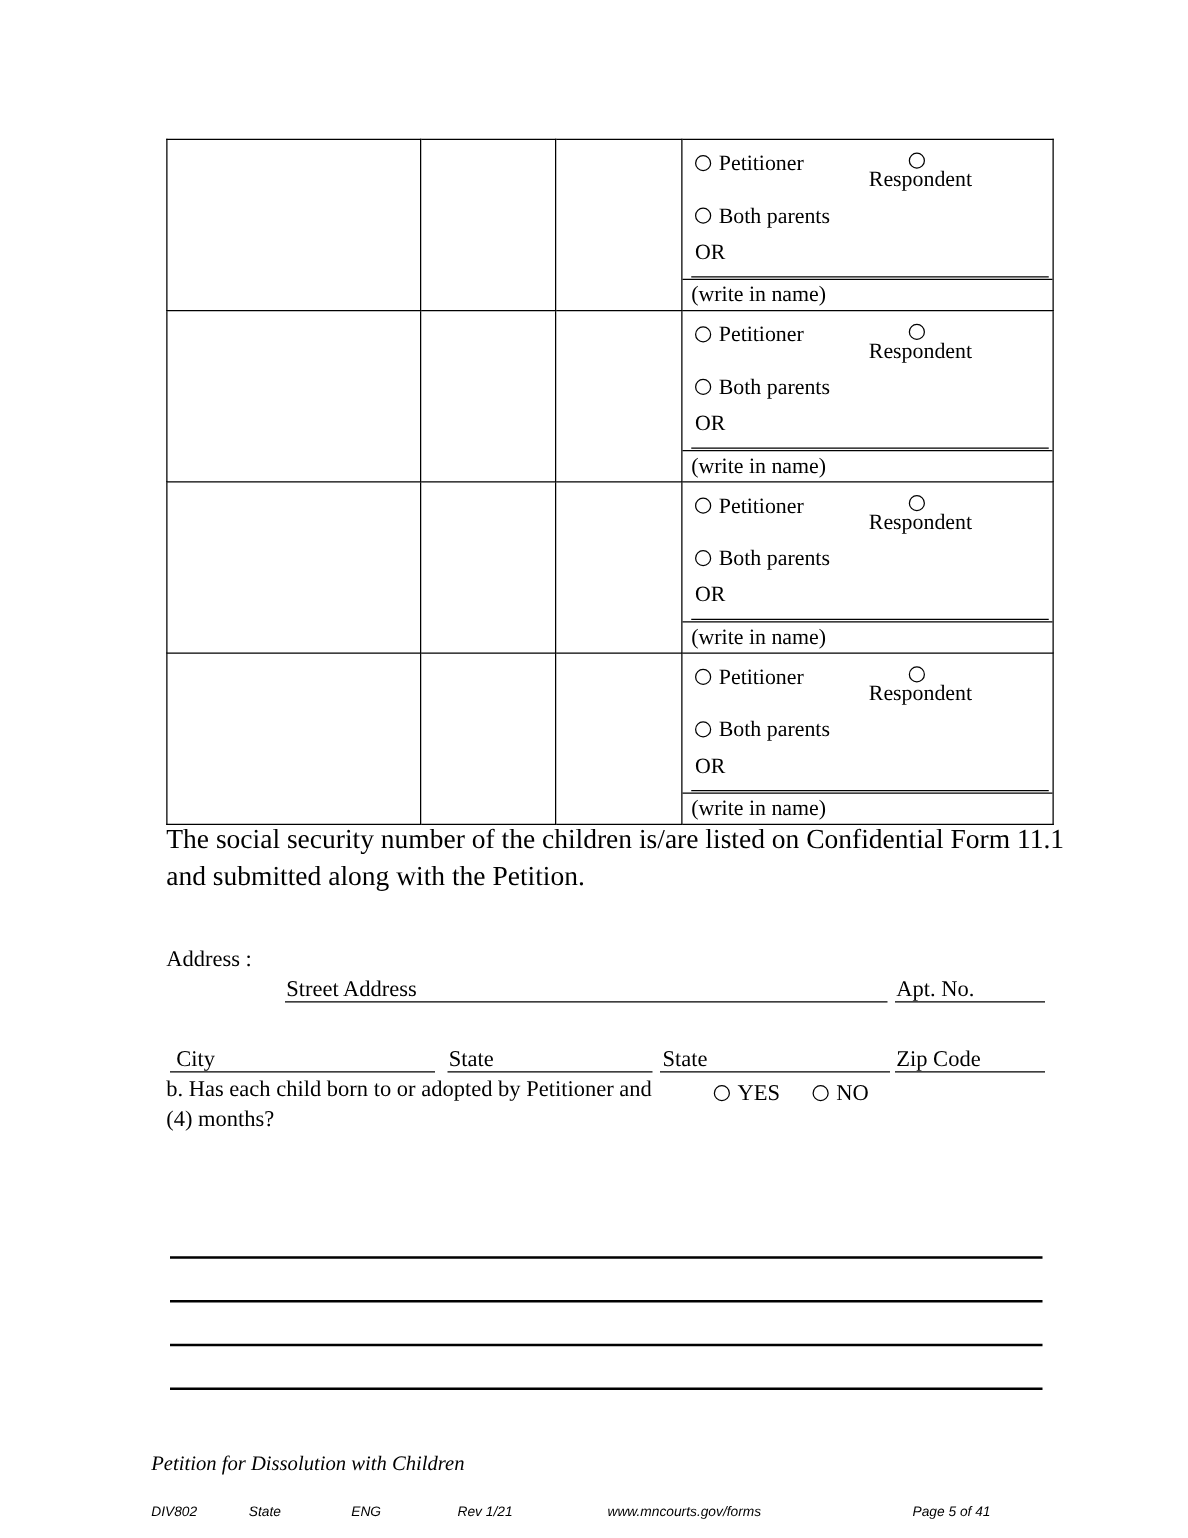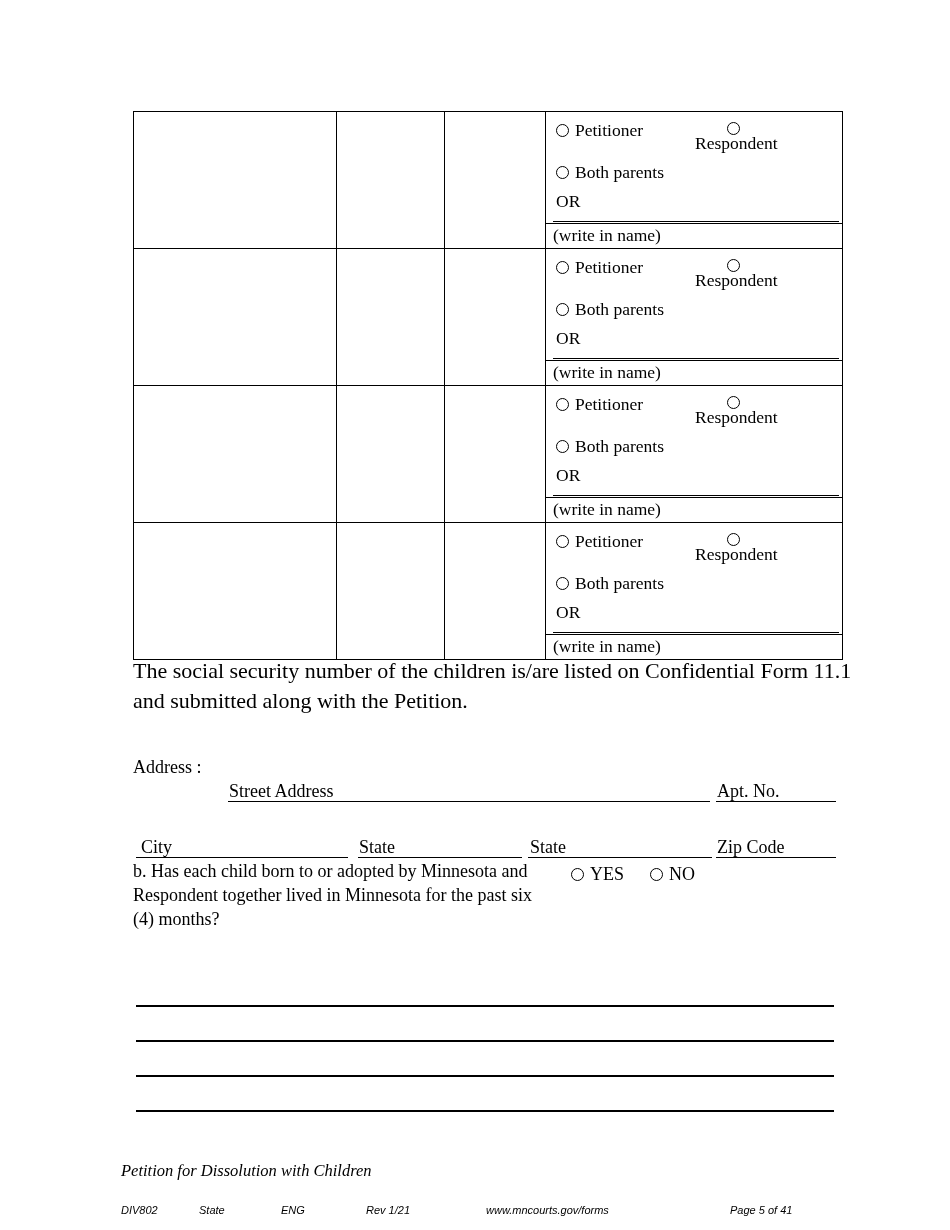--- a/index.html
+++ b/index.html
@@ -324,22 +324,21 @@
   <div class="fld" id="line-county"></div>
   <div class="fld-cap" id="cap-county">State</div>
 
   <div class="fld" id="line-state"></div>
   <div class="fld-cap" id="cap-state">State</div>
 
   <div class="fld" id="line-zip"></div>
   <div class="fld-cap" id="cap-zip">Zip Code</div>
 
   <div id="item-b">
-    <span>b. Has each child born to or adopted by Minnesota and</span>
-    <span class="b-indent">Respondent together lived in Minnesota for the past six</span>
+    <span>b. Has each child born to or adopted by Petitioner and</span>
     <span class="b-indent">(4) months?</span>
   </div>
 
   <div class="yesno" id="yes-opt">
     <span class="radio"></span>
     <span>YES</span>
   </div>
   <div class="yesno" id="no-opt">
     <span class="radio"></span>
     <span>NO</span>

